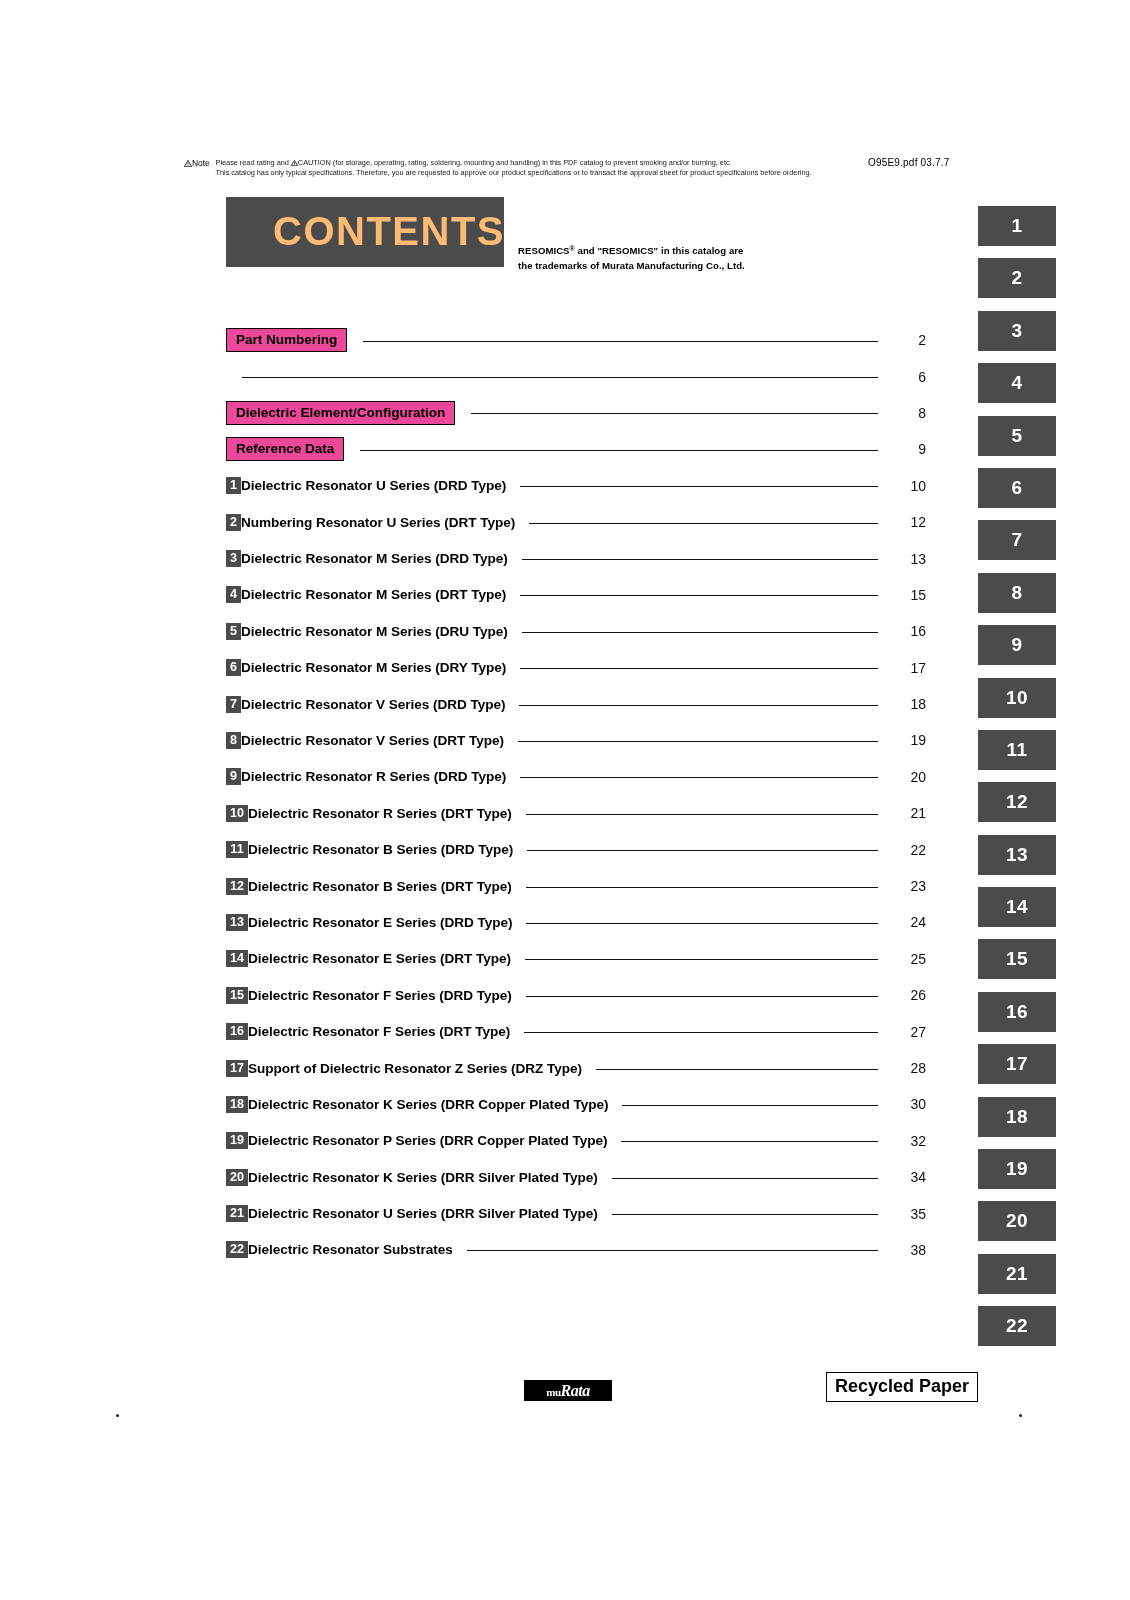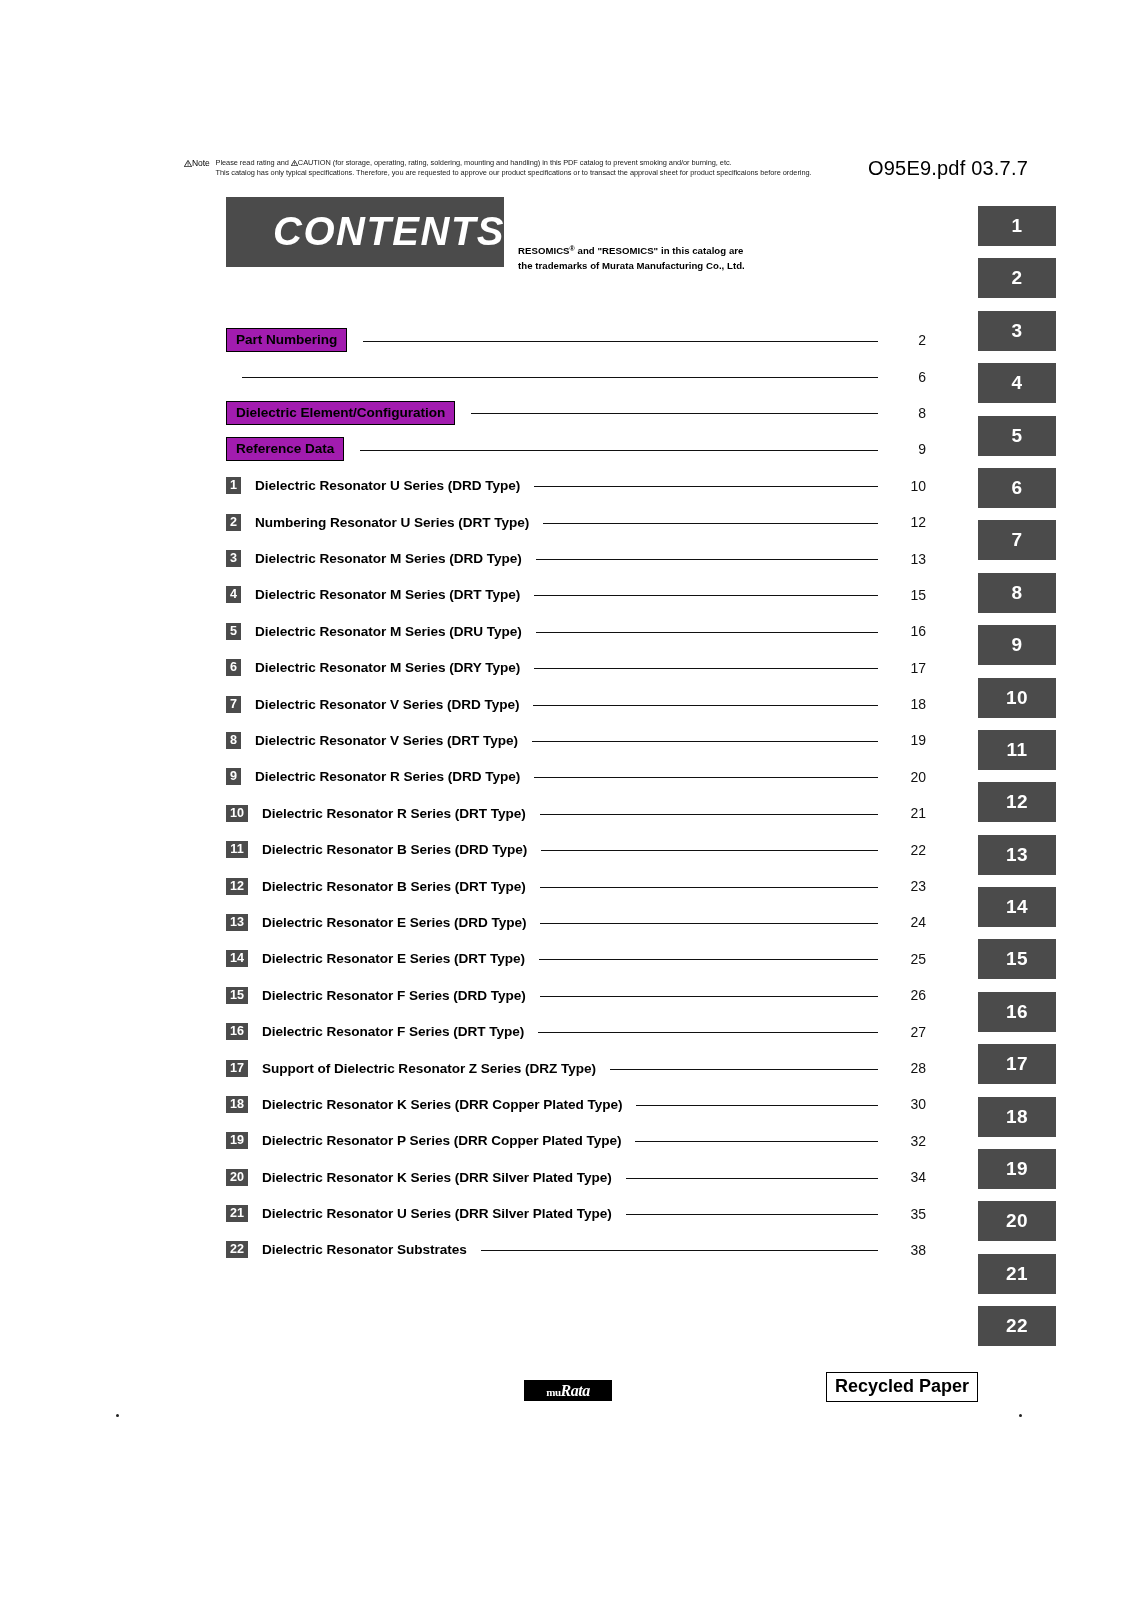--- a/index.html
+++ b/index.html
@@ -52,45 +52,44 @@
     width: 8px;
     height: 7px;
     vertical-align: -1px;
   }
   .warn-tri svg { display:block; }
 
   .pdf-id {
     position: absolute;
     left: 852px;
     top: 157px;
-    font-size: 20px;
+    font-size: 10px;
     letter-spacing: 0.2px;
     white-space: nowrap;
   }
 
   
   .contents-banner {
     position: absolute;
     left: 210px;
     top: 197px;
     width: 278px;
     height: 70px;
     background: #4b4b4b;
   }
   .contents-banner span {
     position: absolute;
     left: 47px;
     top: 50%;
     transform: translateY(-52%);
-    color: #ffffff;
+    color: #fdba74;
     font-size: 40px;
     font-weight: bold;
     letter-spacing: 1.5px;
     font-family: "Liberation Sans", sans-serif;
-    font-style: italic;
   }
 
   .trademark {
     position: absolute;
     left: 502px;
     top: 241px;
     font-size: 9.6px;
     font-weight: bold;
     line-height: 15px;
     letter-spacing: 0.05px;
@@ -111,42 +110,41 @@
     height: 36.4px;
   }
 
   
   .boxed-label {
     border: 1.6px solid #000;
     padding: 3px 9px 4px 9px;
     font-size: 13.6px;
     font-weight: bold;
     white-space: nowrap;
-    background: #a21caf;
+    background: #ec4899;
     letter-spacing: -0.05px;
     line-height: 15px;
   }
   .boxed-label sup { font-size: 9px; vertical-align: 4px; }
 
   
   .num-badge {
     background: #4b4b4b;
     color: #fff;
     font-size: 12.6px;
     font-weight: bold;
     text-align: center;
     line-height: 17px;
     height: 17px;
     width: 15px;
     flex: 0 0 auto;
   }
   .num-badge.wide { width: 22px; }
 
   .entry-label {
-    margin-left: 14px;
     font-size: 13.6px;
     font-weight: bold;
     white-space: nowrap;
     letter-spacing: -0.05px;
   }
 
   .leader {
     flex: 1 1 auto;
     height: 0;
     border-top: 1.1px solid #111;

